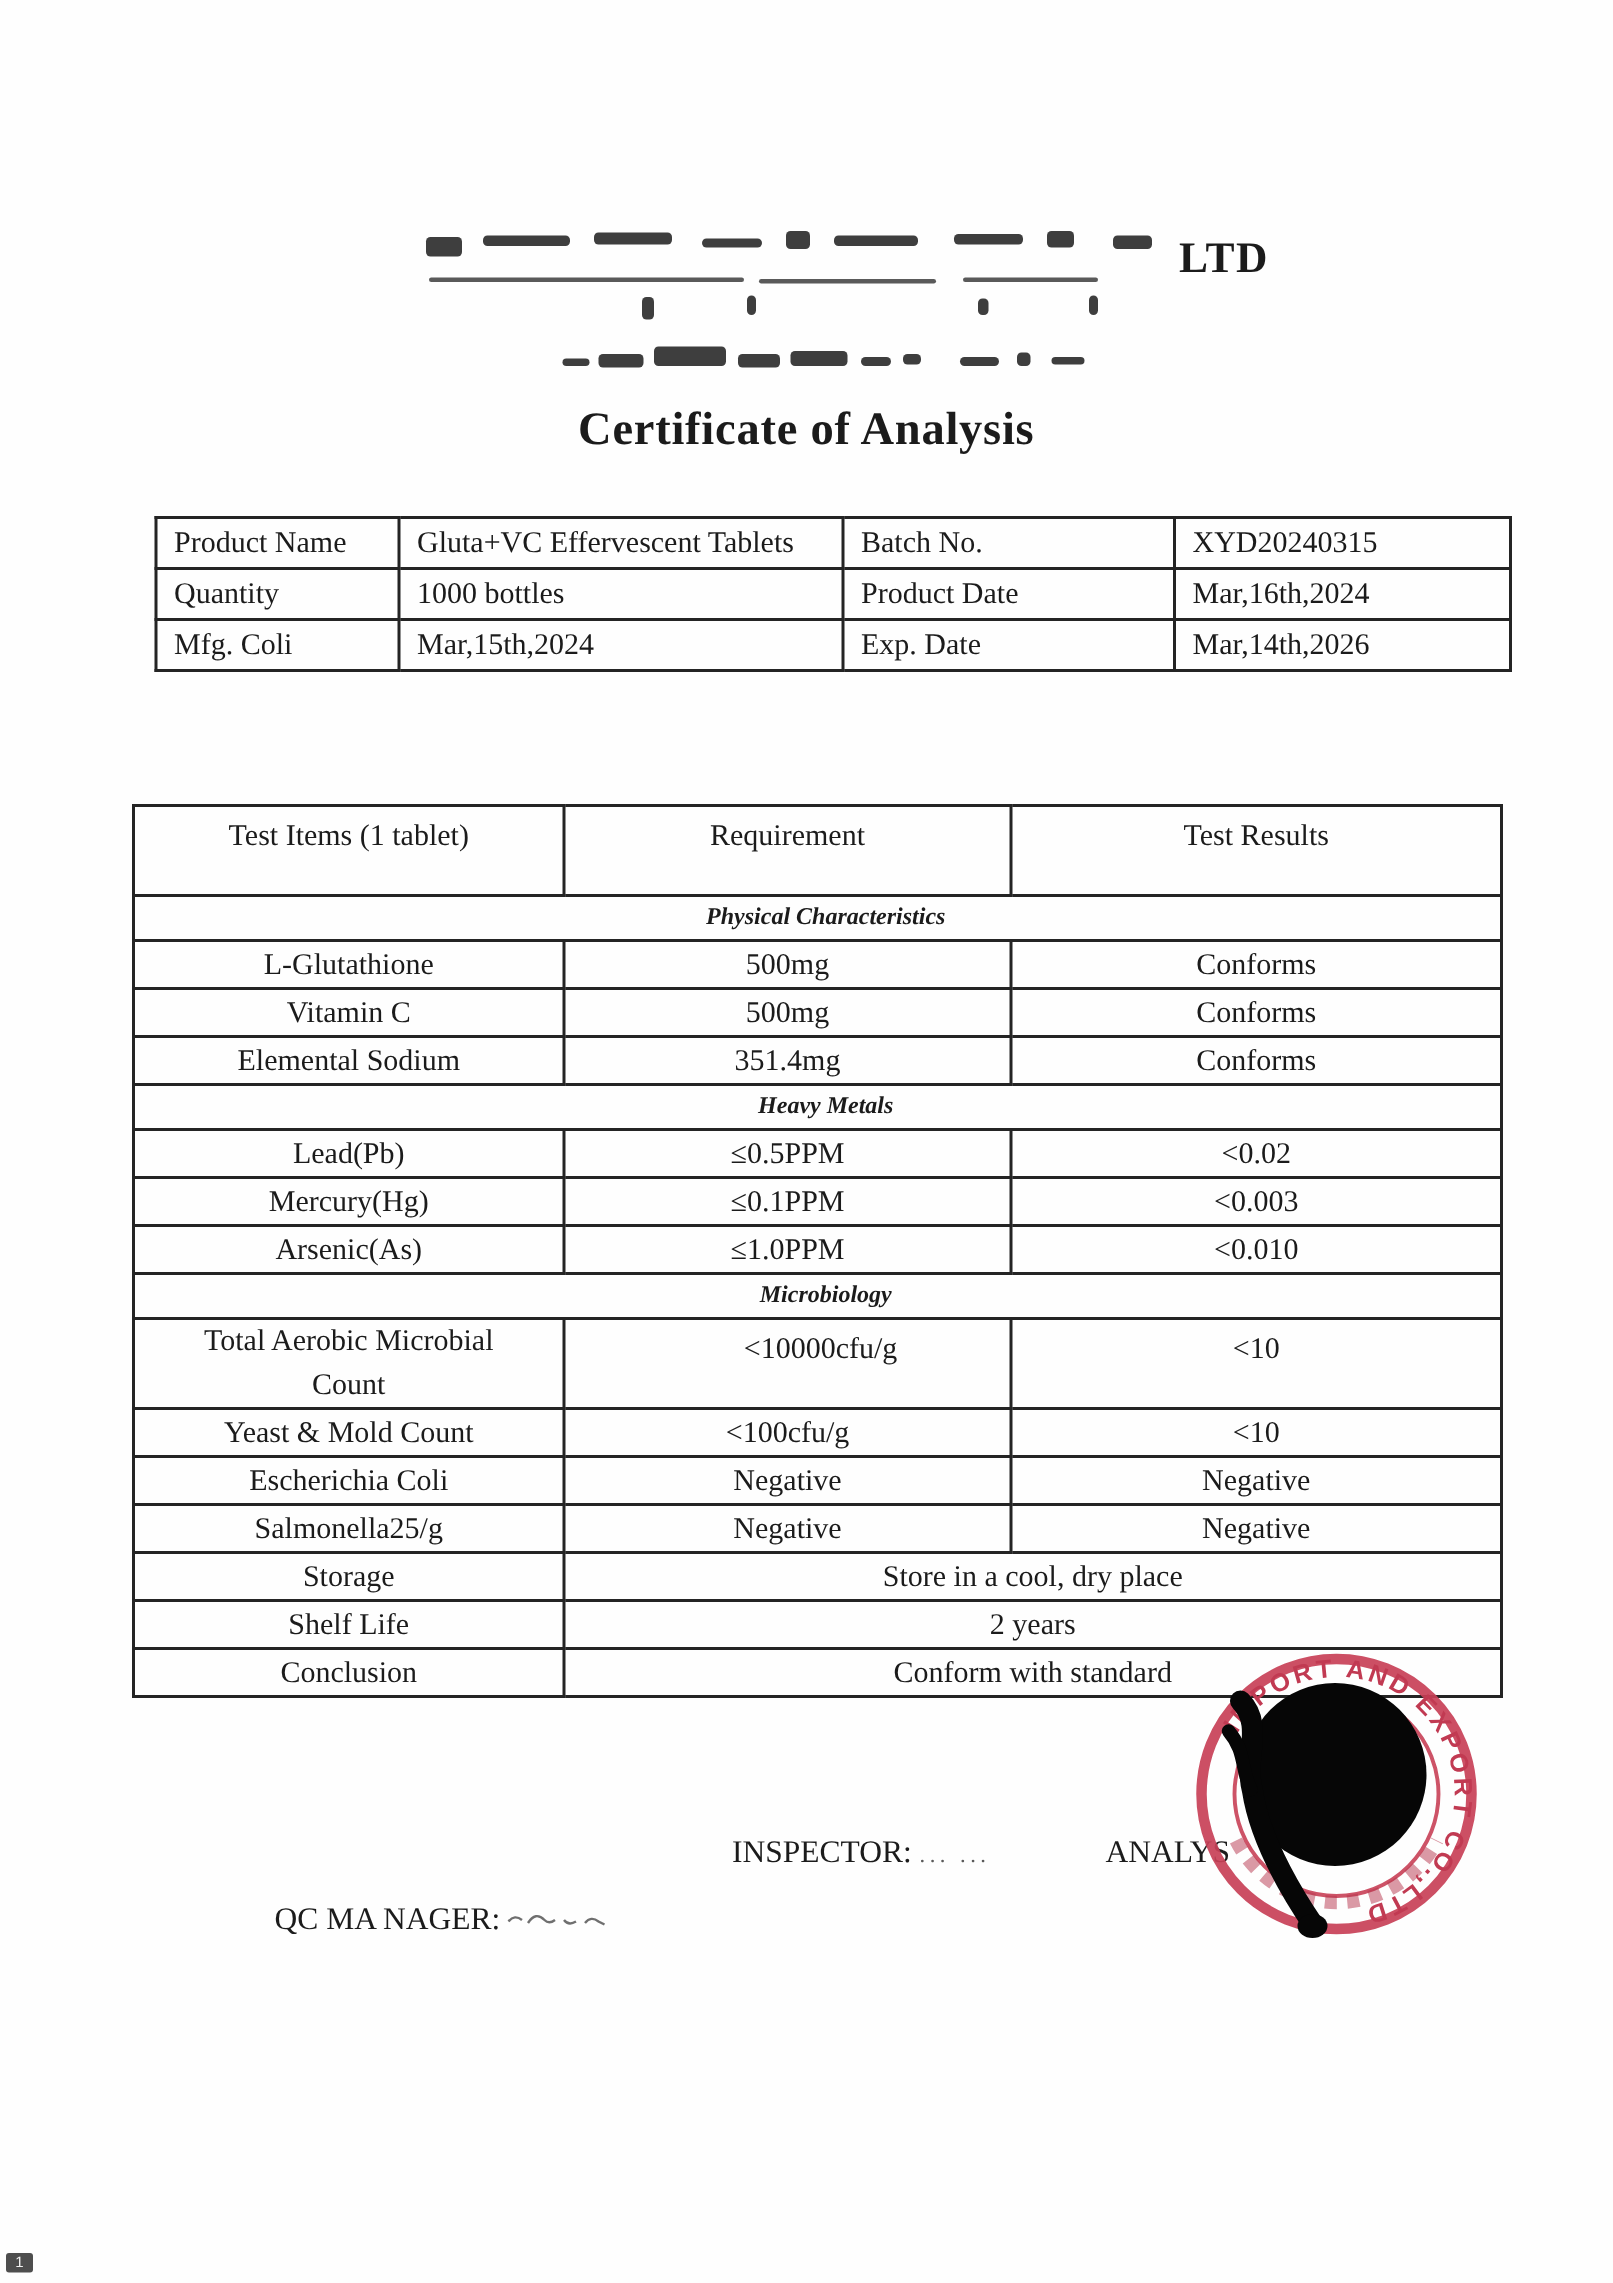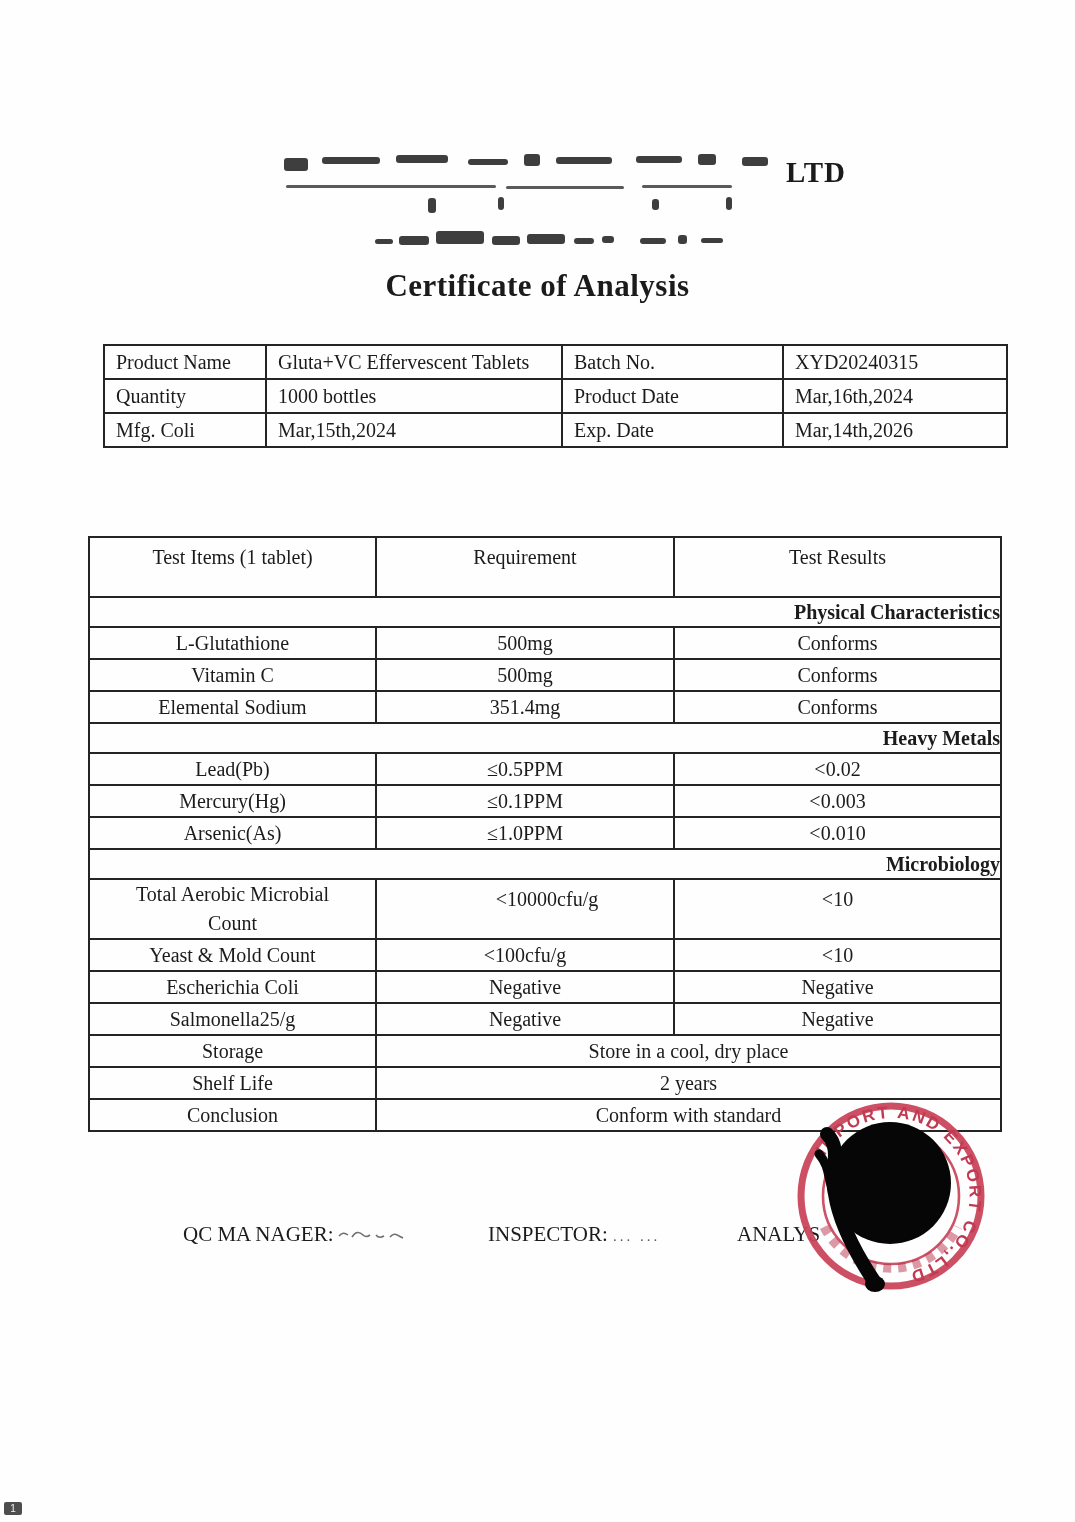--- a/index.html
+++ b/index.html
@@ -23,21 +23,21 @@
   }
   
   table { border-collapse:collapse; table-layout:fixed; position:absolute; }
   td, th { border:2px solid #242424; font-weight:normal; font-size:20px; overflow:hidden; }
   .t1 { left:103px; top:344px; width:903px; }
   .t1 td { height:34px; padding-left:11px; text-align:left; vertical-align:middle; }
   .t2 { left:88px; top:508px; width:912px;margin-top:28px; }
   .t2 th { height:60px; vertical-align:top; padding-top:8px; text-align:center; }
   .t2 td { height:32px; text-align:center; vertical-align:middle; }
   .t2 .section td {
-    height:30px; text-align:right; padding-left:11px; font-weight:bold; font-size:20px;
+    height:30px; text-align:center; padding-left:11px; font-weight:bold; font-size:16px;font-style:italic;
   }
   .t2 .tall td { height:46px; }
   .t2 .tall .item-cell { padding:0 28px; line-height:1.45; }
   
   .sig-row { position:absolute; top:1222px; left:0; width:1075px; font-size:21px; }
   .sig { position:absolute; white-space:nowrap; }
   .sig-marks { display:inline-block; vertical-align:baseline; margin-left:2px; }
   .dots { color:#5a5a5a; font-size:15px; letter-spacing:3px; }
   
   .stamp { position:absolute; left:783px; top:1088px; width:218px; height:218px; z-index:4; }
@@ -198,21 +198,21 @@
       <td colspan="2">2 years</td>
     </tr>
     <tr>
       <td>Conclusion</td>
       <td colspan="2">Conform with standard</td>
     </tr>
   </tbody>
     </table>
 
   <div class="sig-row">
-    <div class="sig" style="left:183px;">
+    <div class="sig" style="left:183px;margin-top:45px;">
       <span>QC MA NAGER:</span><svg class="sig-marks" width="74" height="17" viewBox="0 0 74 17">
         <g fill="none" stroke="#4c4c4c" stroke-width="1.6" opacity="0.8">
           <path d="M3 12 q4 -5 9 -1"></path>
           <path d="M16 13 q5 -8 11 -2 q3 3 7 0"></path>
           <path d="M40 11 q3 4 8 1"></path>
           <path d="M54 13 q4 -5 9 -1 l4 2"></path>
         </g>
       </svg>
     </div>
     <div class="sig" style="left:488px;">

